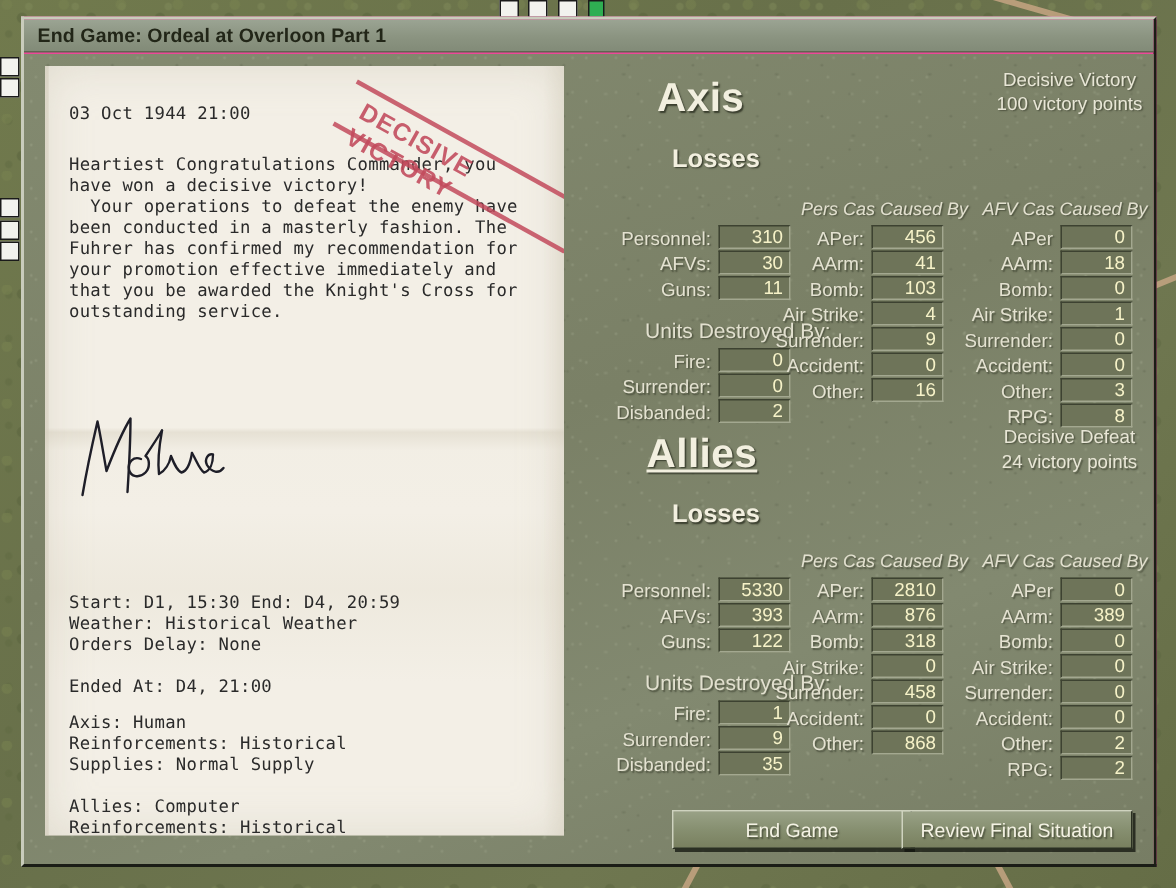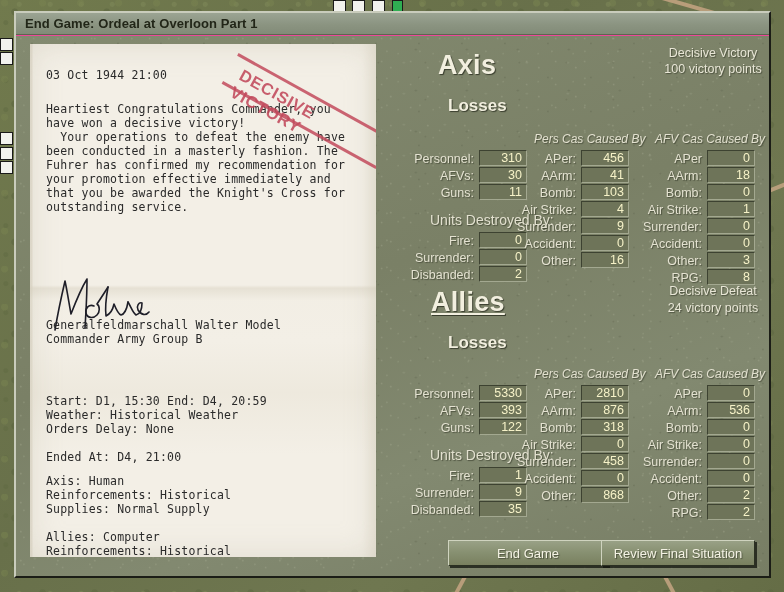--- a/index.html
+++ b/index.html
@@ -275,22 +275,20 @@
 
       <svg id="signature" viewBox="0 0 120 56">
         <g fill="none" stroke="#1e1e28" stroke-width="1.6" stroke-linecap="round" stroke-linejoin="round">
           <path d="M3 54 C6 36 10 18 13 5 C15 14 17 27 19 38 C24 25 30 11 35 3 C35 18 34 36 33 52"></path>
           <path d="M42 30 C37 28 33 32 34 37 C35 42 41 43 45 39 C48 36 48 30 45 28 C49 22 53 16 56 11"></path>
           <path d="M56 11 C54 22 53 32 54 40 C58 38 61 33 62 28 C64 33 66 38 69 39 C73 38 75 32 76 26"></path>
           <path d="M76 26 C79 31 81 37 84 39 C88 38 90 33 90 27 C87 26 84 30 86 34 C89 39 94 40 97 36"></path>
         </g>
       </svg>
 
-      <div class="letter-text" id="letter-sign-block"><span>Generalfeldmarschall Walter Model</span>
-<span>Commander Army Group B</span></div>
 
       <div class="letter-text" id="letter-params">Start: D1, 15:30 End: D4, 20:59
 Weather: Historical Weather
 Orders Delay: None
 
 Ended At: D4, 21:00</div>
       <div class="letter-text" id="letter-sides">Axis: Human
 Reinforcements: Historical
 Supplies: Normal Supply
 
@@ -463,21 +461,21 @@
       <div class="flabel" style="width:63px;">Other:</div>
       <div class="fbox">868</div>
     </div>
 
     <div class="frow" style="left:618px;top:348px;">
       <div class="flabel" style="width:68px;">APer</div>
       <div class="fbox">0</div>
     </div>
     <div class="frow" style="left:618px;top:365px;">
       <div class="flabel" style="width:68px;">AArm:</div>
-      <div class="fbox">536</div>
+      <div class="fbox">389</div>
     </div>
     <div class="frow" style="left:618px;top:382px;">
       <div class="flabel" style="width:68px;">Bomb:</div>
       <div class="fbox">0</div>
     </div>
     <div class="frow" style="left:618px;top:399px;">
       <div class="flabel" style="width:68px;">Air Strike:</div>
       <div class="fbox">0</div>
     </div>
     <div class="frow" style="left:618px;top:416px;">

